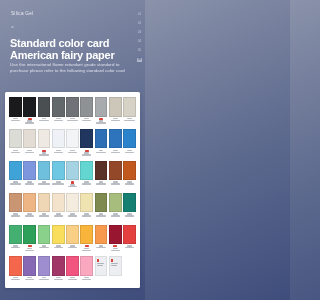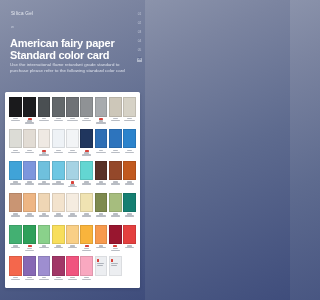--- a/index.html
+++ b/index.html
@@ -100,22 +100,22 @@
 </style>
 </head>
 <body>
 
 <div>
 
   <div class="brand">Silica Gel</div>
   <div class="brand-sub">w</div>
 
   <div class="headline" id="headline">
+      <div>Standard color card</div>
       <div>American fairy paper</div>
-      <div>Standard color card</div>
     </div>
   <div class="subtext">Use the international flame retardant grade standard to purchase please refer to the following standard color card</div>
 
   <div class="rail" id="rail">
       <div class="rail-item">01</div>
       <div class="rail-item">02</div>
       <div class="rail-item">03</div>
       <div class="rail-item">04</div>
       <div class="rail-item">05</div>
       <div class="rail-item active">06</div>

